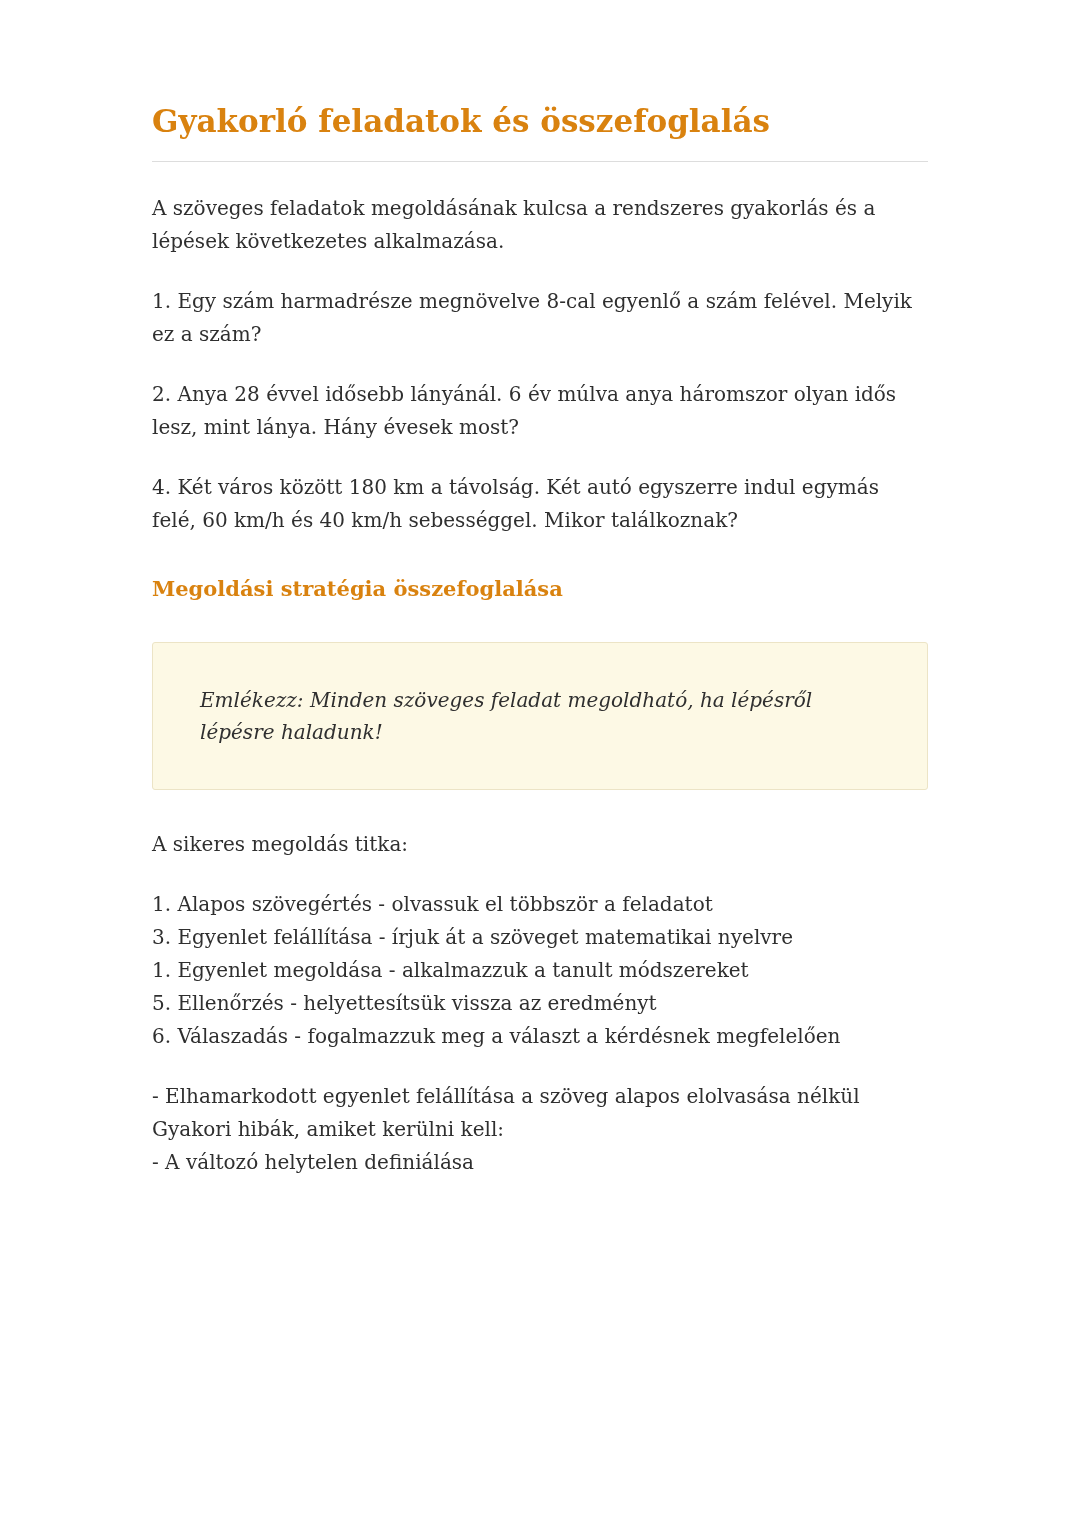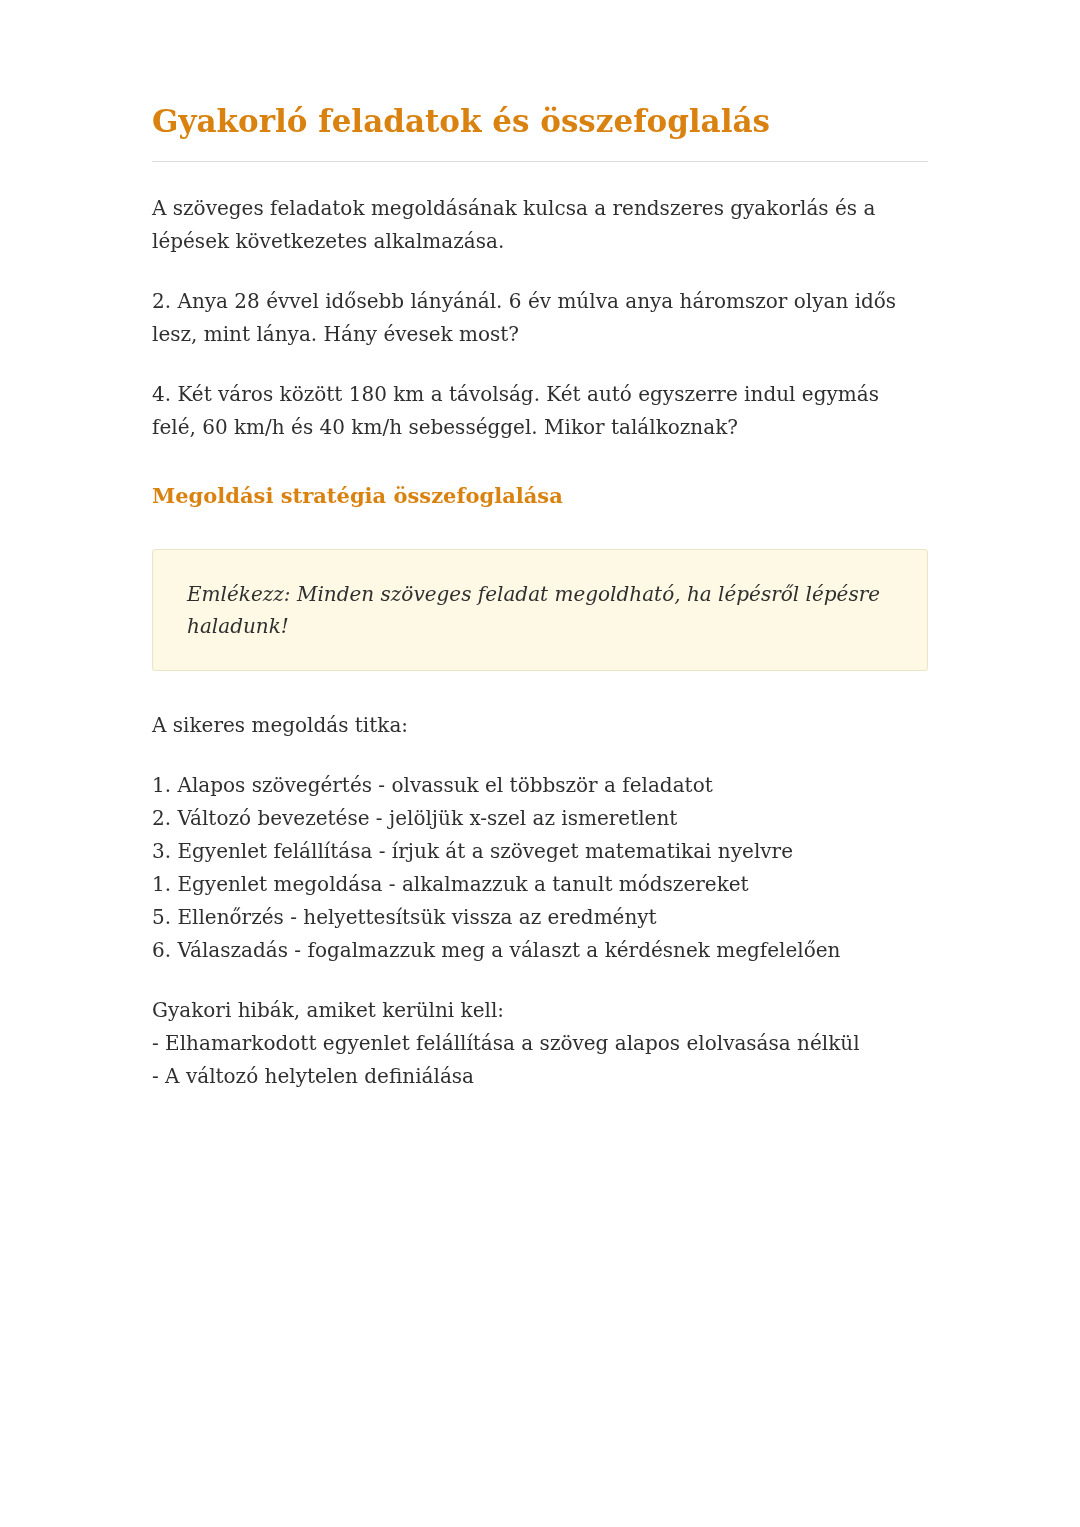--- a/index.html
+++ b/index.html
@@ -61,21 +61,21 @@
     border-radius: 3px;
     padding: 24px 30px;
     margin: 40px 0 38px 0;
   }
 
   .callout p {
     font-size: 20px;
     line-height: 1.6;
     font-style: italic;
     color: #2f2f2f;
-    margin: 4px;
+    margin: 17px;
   }
 
   .line-block p {
     font-size: 20px;
     line-height: 1.65;
     margin: 0;
     color: #2f2f2f;
   }
 
   .line-block {
@@ -87,40 +87,40 @@
 
 <div class="page">
   <div class="content">
 
     <h1 class="doc-title">Gyakorló feladatok és összefoglalás</h1>
     <hr class="title-divider">
 
     <p class="body-text">A szöveges feladatok megoldásának kulcsa a rendszeres gyakorlás és a lépések következetes alkalmazása.</p>
 
 
+    <p class="body-text">1. Egy szám harmadrésze megnövelve 8-cal egyenlő a szám felével. Melyik ez a szám?</p>
     <p class="body-text">2. Anya 28 évvel idősebb lányánál. 6 év múlva anya háromszor olyan idős lesz, mint lánya. Hány évesek most?</p>
     <p class="body-text">4. Két város között 180 km a távolság. Két autó egyszerre indul egymás felé, 60 km/h és 40 km/h sebességgel. Mikor találkoznak?</p>
 
     <h2 class="section-heading">Megoldási stratégia összefoglalása</h2>
 
     <div class="callout">
       <p>Emlékezz: Minden szöveges feladat megoldható, ha lépésről lépésre haladunk!</p>
     </div>
 
     <p class="body-text">A sikeres megoldás titka:</p>
 
     <div class="line-block">
       <p>1. Alapos szövegértés - olvassuk el többször a feladatot</p>
-      <p>2. Változó bevezetése - jelöljük x-szel az ismeretlent</p>
       <p>3. Egyenlet felállítása - írjuk át a szöveget matematikai nyelvre</p>
       <p>1. Egyenlet megoldása - alkalmazzuk a tanult módszereket</p>
       <p>5. Ellenőrzés - helyettesítsük vissza az eredményt</p>
       <p>6. Válaszadás - fogalmazzuk meg a választ a kérdésnek megfelelően</p>
     </div>
 
     <div class="line-block">
+      <p>- Elhamarkodott egyenlet felállítása a szöveg alapos elolvasása nélkül</p>
       <p>Gyakori hibák, amiket kerülni kell:</p>
-      <p>- Elhamarkodott egyenlet felállítása a szöveg alapos elolvasása nélkül</p>
       <p>- A változó helytelen definiálása</p>
     </div>
 
   </div>
 </div>
 
 </body></html>

